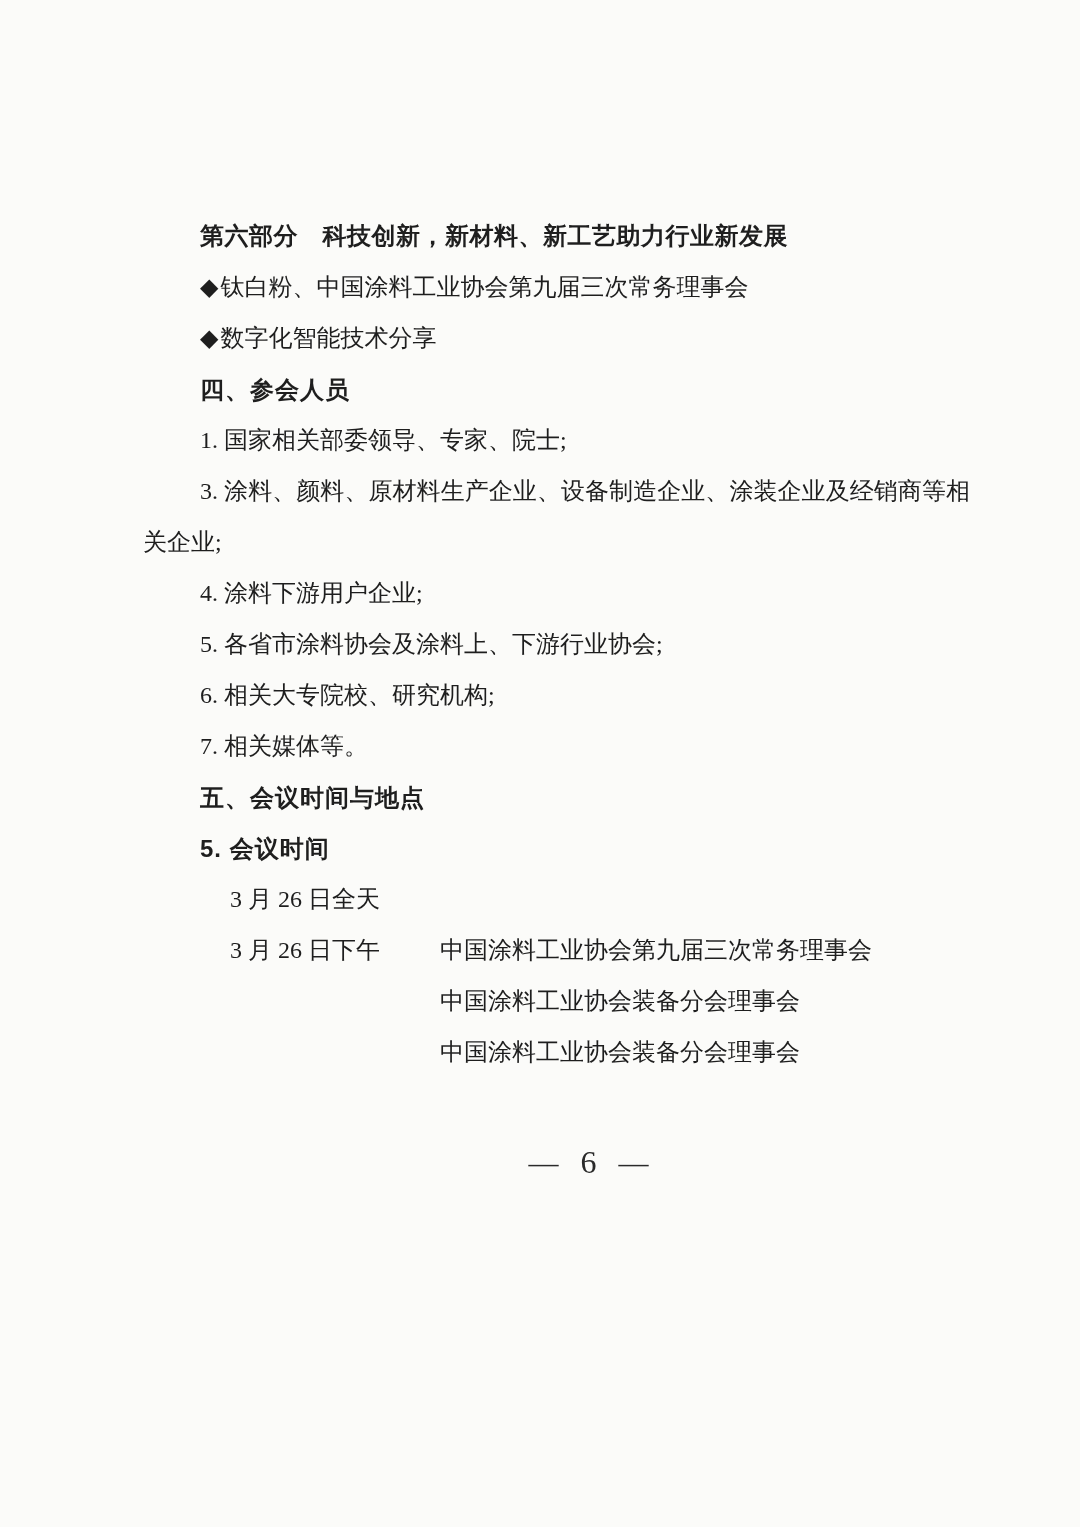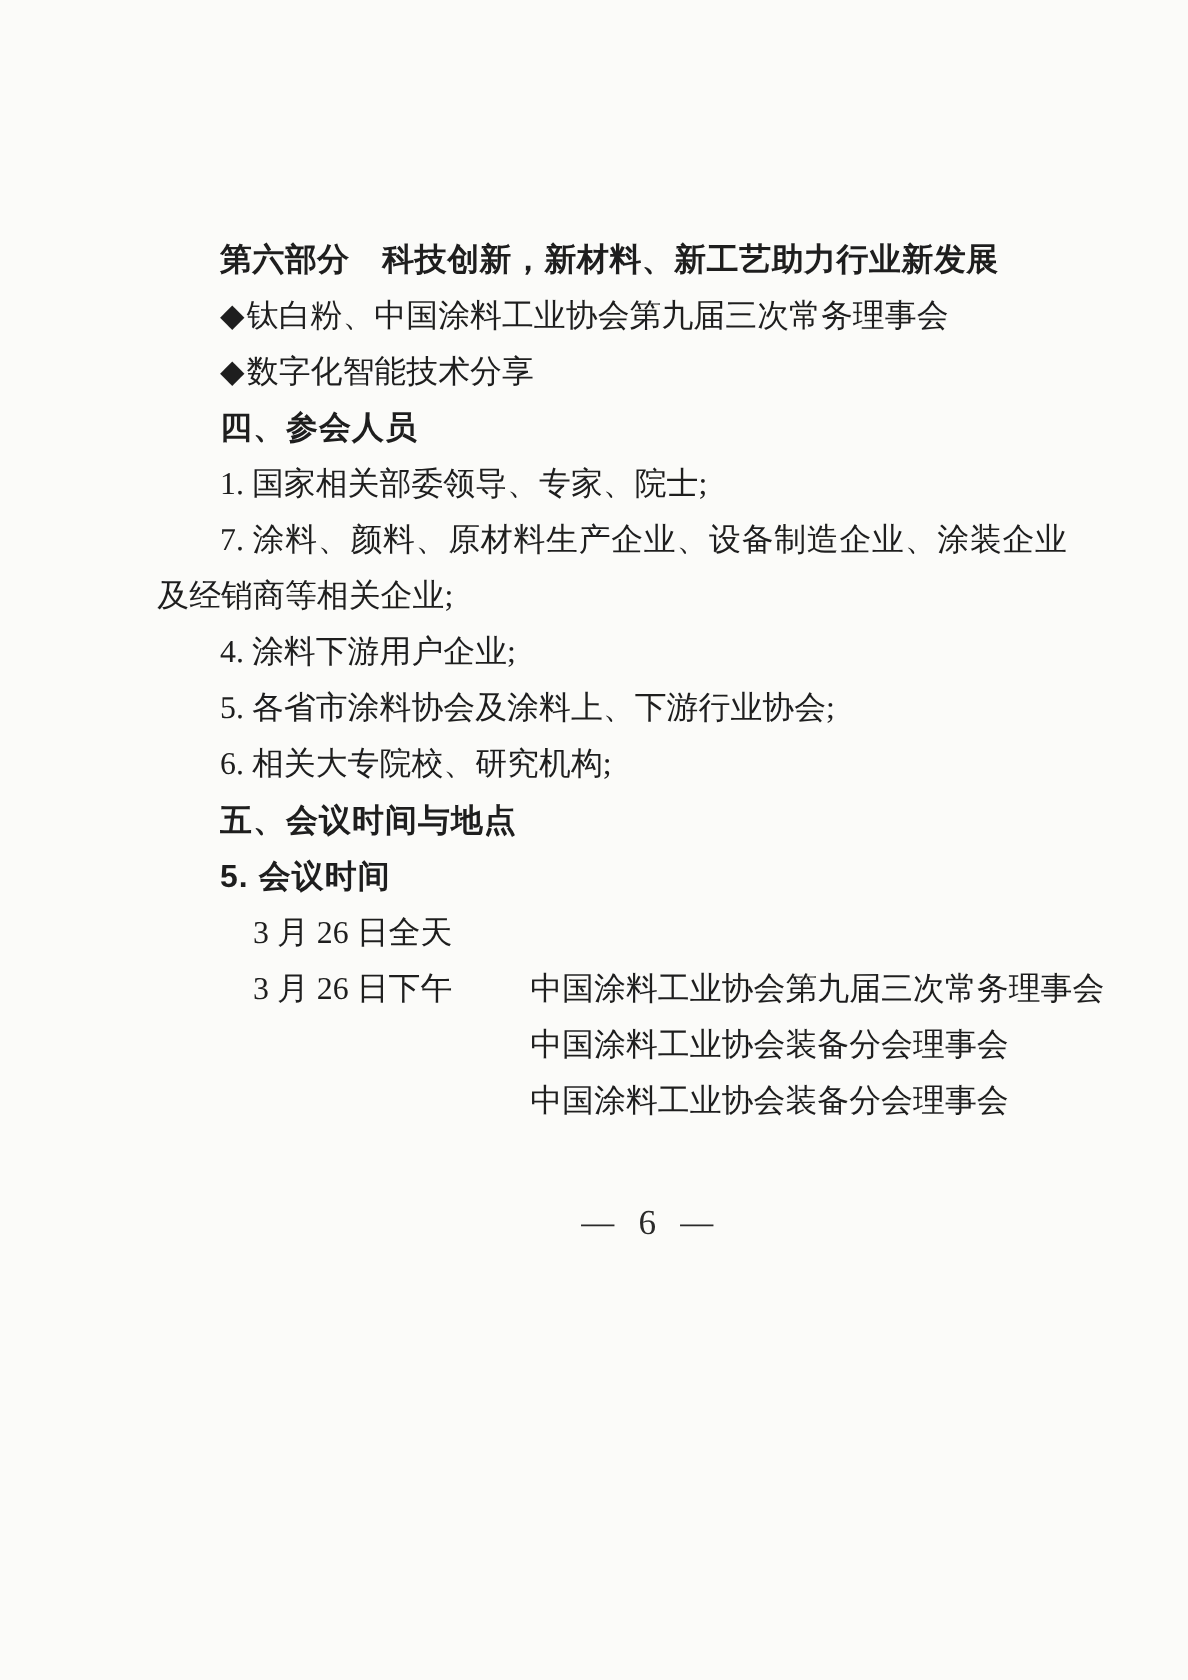--- a/index.html
+++ b/index.html
@@ -7,36 +7,36 @@
     width: 1080px;
     height: 1527px;
     margin: 0 auto;
     background: #fbfbf9;
     position: relative;
     overflow: hidden;
     font-family: "Liberation Serif", "DejaVu Serif", serif;
     color: #1e1e1e;
   }
   .content { padding: 211px 110px 0 143px; }
-  .content p { margin: 0; font-size: 29px; line-height: 51px; }
+  .content p { margin: 0; font-size: 24px; line-height: 51px; }
   .nowrap { white-space: nowrap; }
   .indent { text-indent: 57px; }
   .justify { text-align: justify; }
   .h-serif {
     font-weight: bold;
     font-size: 30px;
     letter-spacing: 0.5px;
   }
   .h-sans {
     font-family: "Liberation Sans", "DejaVu Sans", sans-serif;
     font-weight: bold;
     letter-spacing: 1px;
   }
   .diamond { margin-right: 2px; }
-  .schedule-row { display: flex; margin-left: 87px; gap: 42px; }
+  .schedule-row { display: flex; margin-left: 87px; }
   .schedule-row .time { width: 210px; flex: 0 0 210px; }
   .events { flex: 1 1 auto; }
   .footer {
     display: flex;
     gap: 22px;
     align-items: center;
     width: fit-content;
     margin: 66px auto 0;
     position: relative;
     left: 32px;
@@ -52,24 +52,25 @@
   <div class="content">
 
     <p class="h-serif nowrap indent">第六部分　科技创新，新材料、新工艺助力行业新发展</p>
 
     <p class="nowrap indent"><span class="diamond">◆</span><span>钛白粉、中国涂料工业协会第九届三次常务理事会</span></p>
     <p class="nowrap indent"><span class="diamond">◆</span><span>数字化智能技术分享</span></p>
 
     <p class="h-sans nowrap indent">四、参会人员</p>
 
     <p class="nowrap indent">1. 国家相关部委领导、专家、院士;</p>
-    <p class="indent justify">7. 涂料、颜料、原材料生产企业、设备制造企业、涂装企业及经销商等相关企业;</p>
+    <p class="indent justify">3. 涂料、颜料、原材料生产企业、设备制造企业、涂装企业及经销商等相关企业;</p>
     <p class="nowrap indent">4. 涂料下游用户企业;</p>
     <p class="nowrap indent">5. 各省市涂料协会及涂料上、下游行业协会;</p>
     <p class="nowrap indent">6. 相关大专院校、研究机构;</p>
+    <p class="nowrap indent">7. 相关媒体等。</p>
 
     <p class="h-sans nowrap indent">五、会议时间与地点</p>
     <p class="h-sans nowrap indent">5. 会议时间</p>
 
     <div class="schedule-row">
       <p class="nowrap time">3 月 26 日全天</p>
     </div>
 
     <div class="schedule-row">
       <p class="nowrap time">3 月 26 日下午</p>

